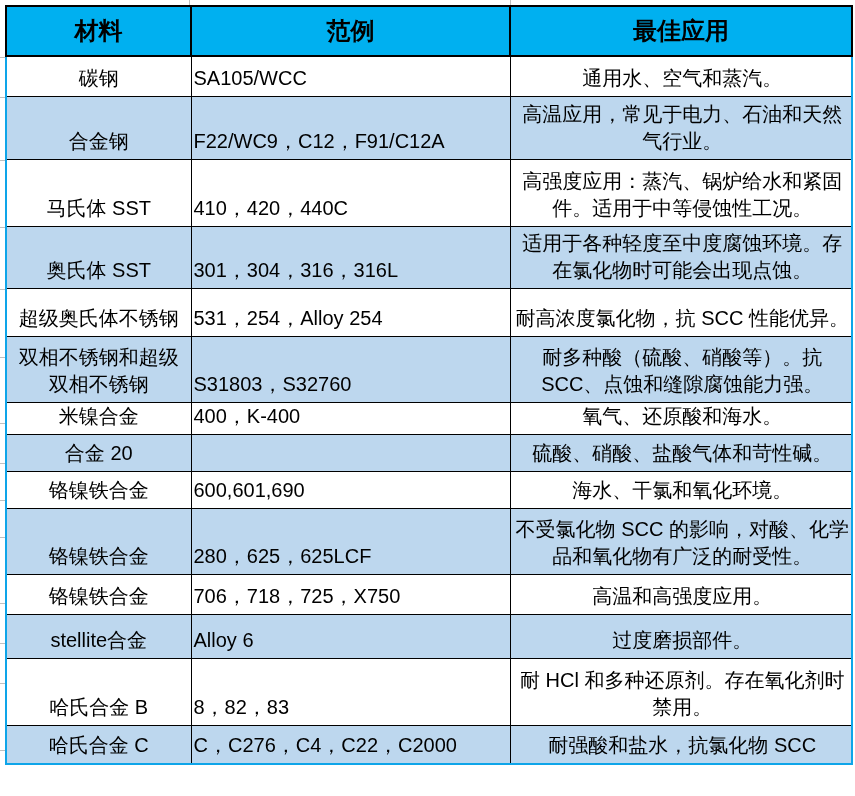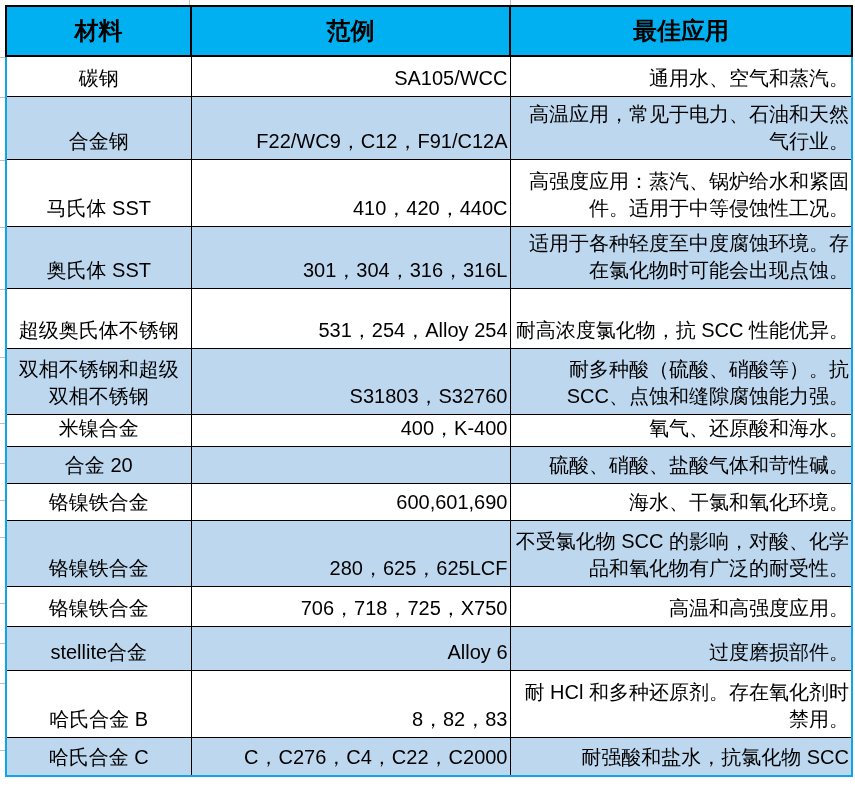--- a/index.html
+++ b/index.html
@@ -22,22 +22,22 @@
     font-size:24px;font-weight:bold;color:#000;padding:0;
   }
   td{
     border:1px solid #000;
     font-size:20px;line-height:27px;color:#000;
     vertical-align:bottom;
     padding:0 2px 4px 2px;
     overflow:hidden;word-break:break-word;
   }
   td.cell-material{text-align:center;}
-  td.cell-examples{text-align:right;}
-  td.cell-application{text-align:right;padding-left:5px;padding-right:2px;}
+  td.cell-examples{text-align:left;}
+  td.cell-application{text-align:center;padding-left:5px;padding-right:2px;}
   tbody tr:nth-child(odd) td{background:#ffffff;}
   tbody tr:nth-child(even) td{background:#BDD7EE;}
   
   .stub{position:absolute;background:#bfbfbf;}
   .stub-v{top:0;width:1px;height:5px;}
   .stub-h{left:0;width:5px;height:1px;}
 </style>
 </head>
 <body>
 
@@ -71,21 +71,21 @@
       <tr style="height: 67px;">
         <td class="cell-material">马氏体 SST</td>
         <td class="cell-examples">410，420，440C</td>
         <td class="cell-application">高强度应用：蒸汽、锅炉给水和紧固件。适用于中等侵蚀性工况。</td>
       </tr>
       <tr style="height: 62px;">
         <td class="cell-material">奥氏体 SST</td>
         <td class="cell-examples">301，304，316，316L</td>
         <td class="cell-application">适用于各种轻度至中度腐蚀环境。存在氯化物时可能会出现点蚀。</td>
       </tr>
-      <tr style="height: 60px;">
+      <tr style="height: 48px;">
         <td class="cell-material">超级奥氏体不锈钢</td>
         <td class="cell-examples">531，254，Alloy 254</td>
         <td class="cell-application">耐高浓度氯化物，抗 SCC 性能优异。</td>
       </tr>
       <tr style="height: 66px; padding-left: 28px;">
         <td class="cell-material">双相不锈钢和超级双相不锈钢</td>
         <td class="cell-examples">S31803，S32760</td>
         <td class="cell-application">耐多种酸（硫酸、硝酸等）。抗 SCC、点蚀和缝隙腐蚀能力强。</td>
       </tr>
       <tr style="height: 25px;">

